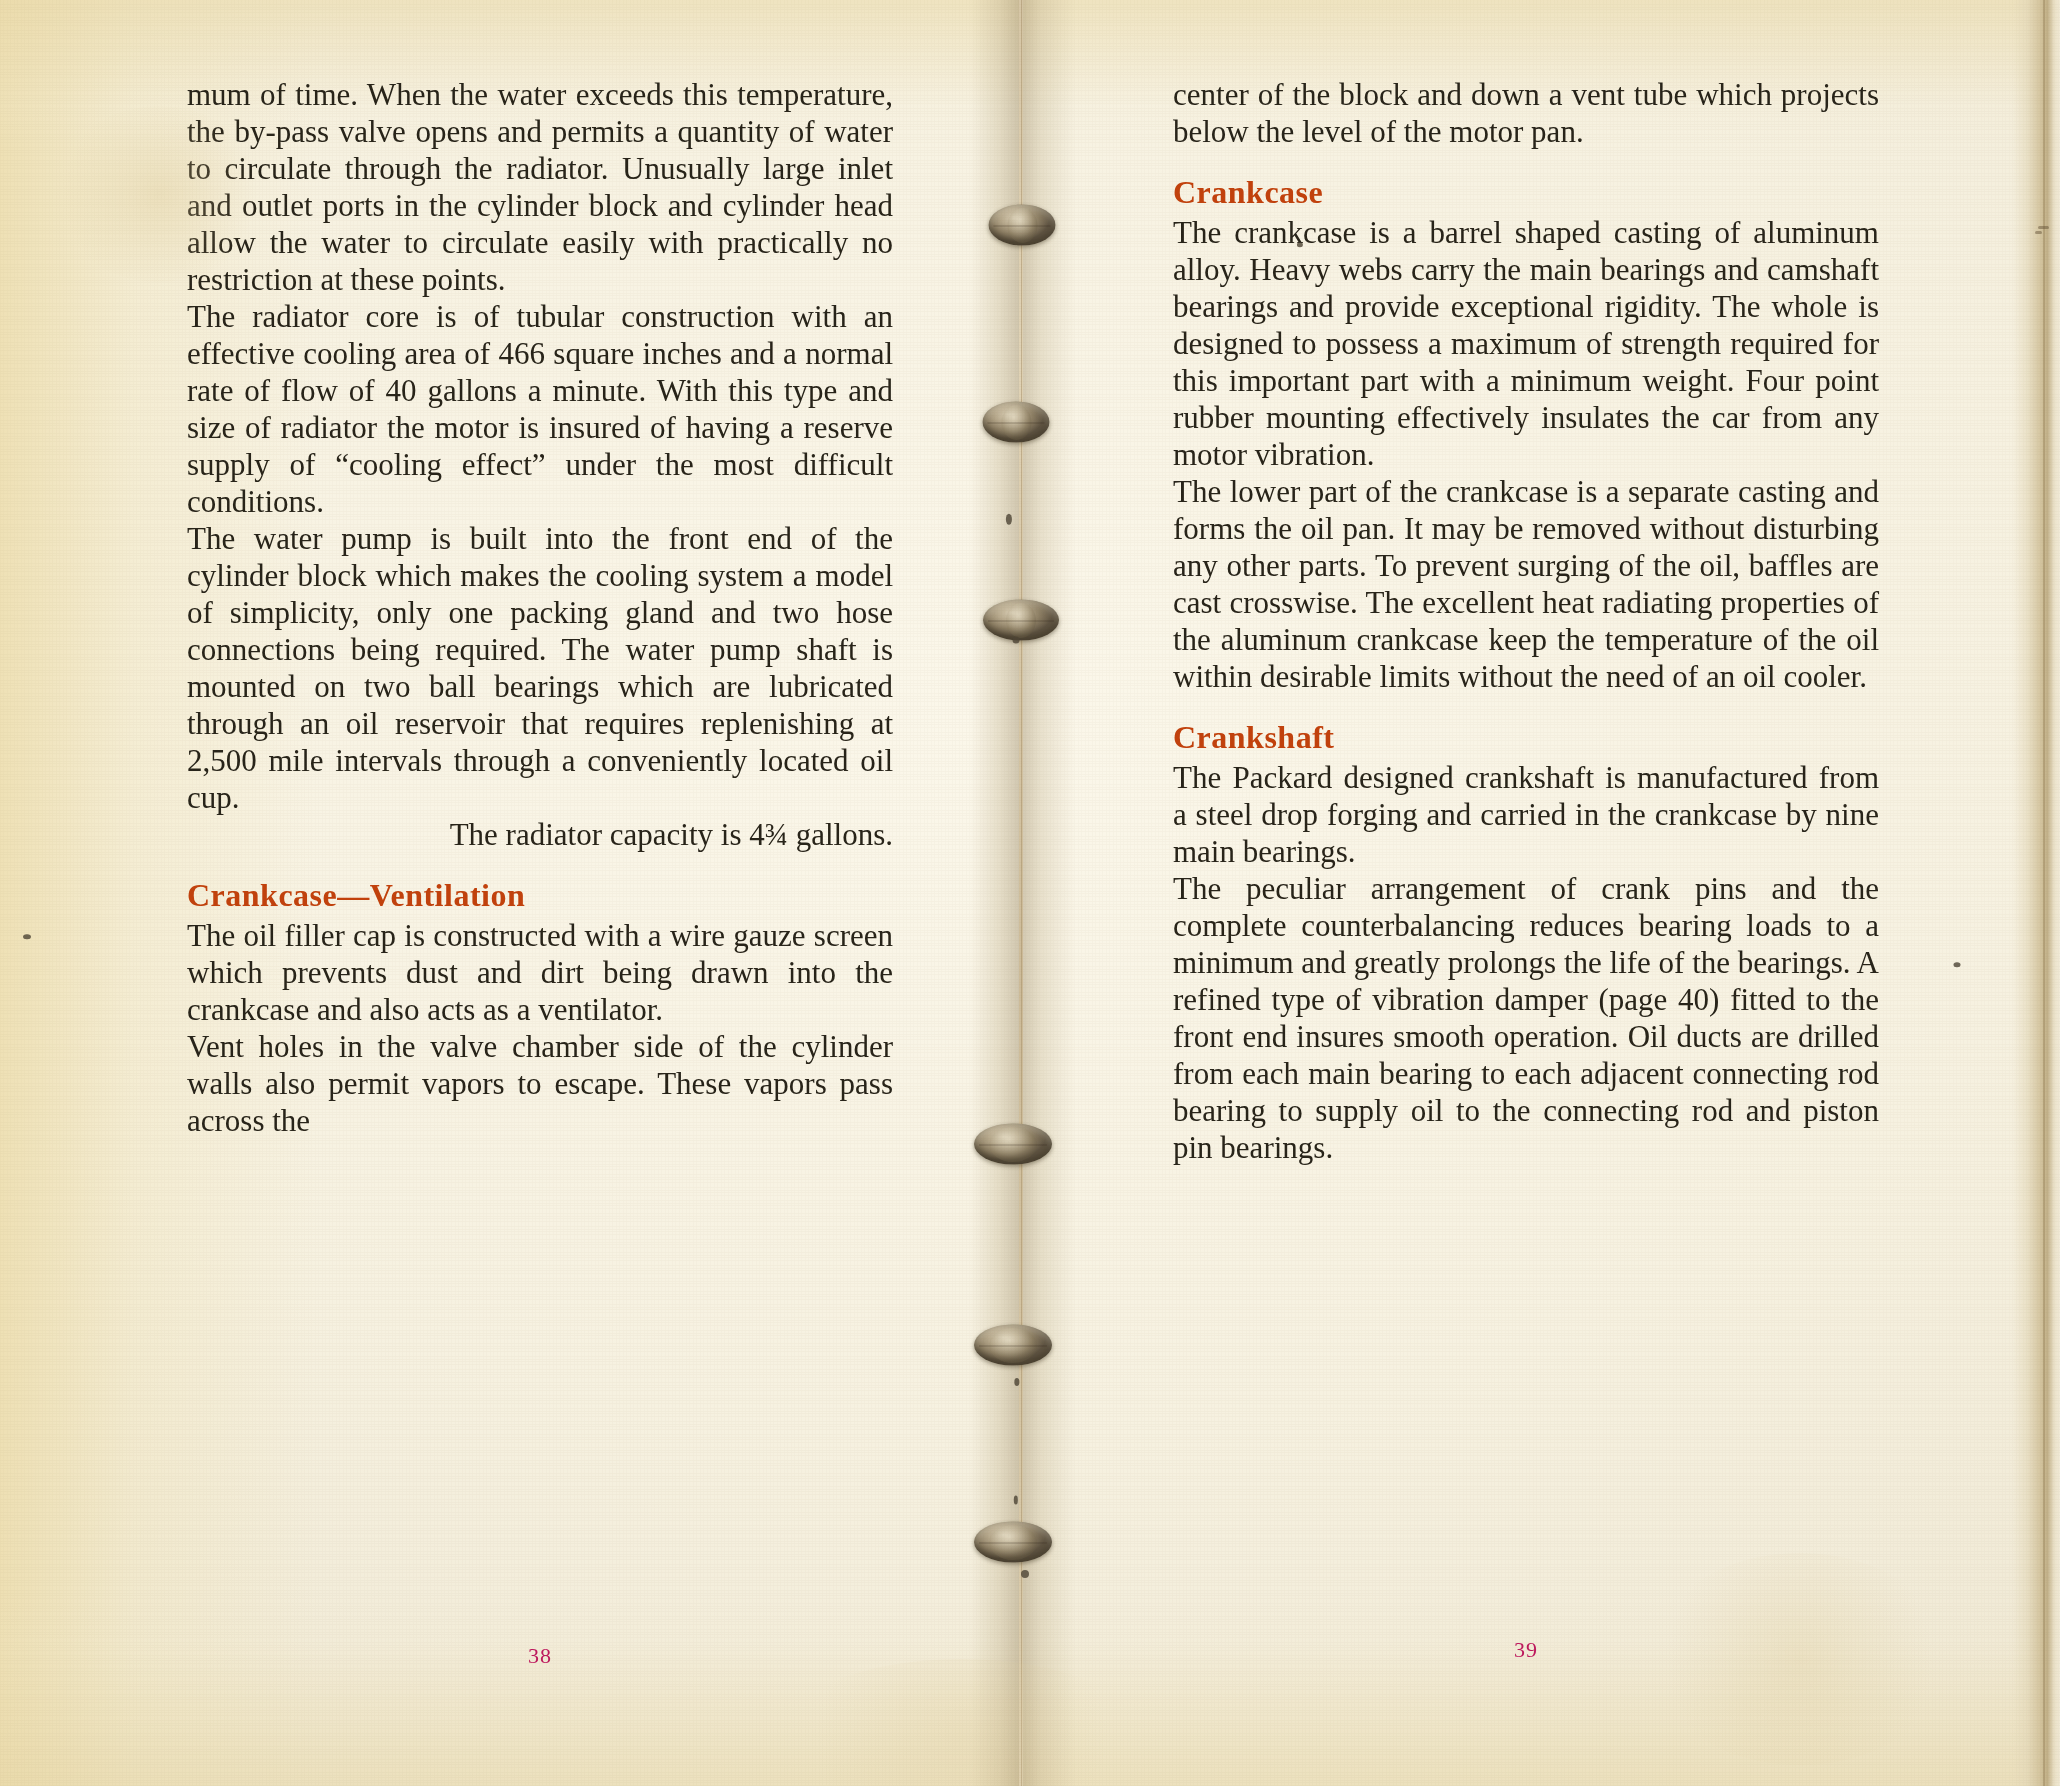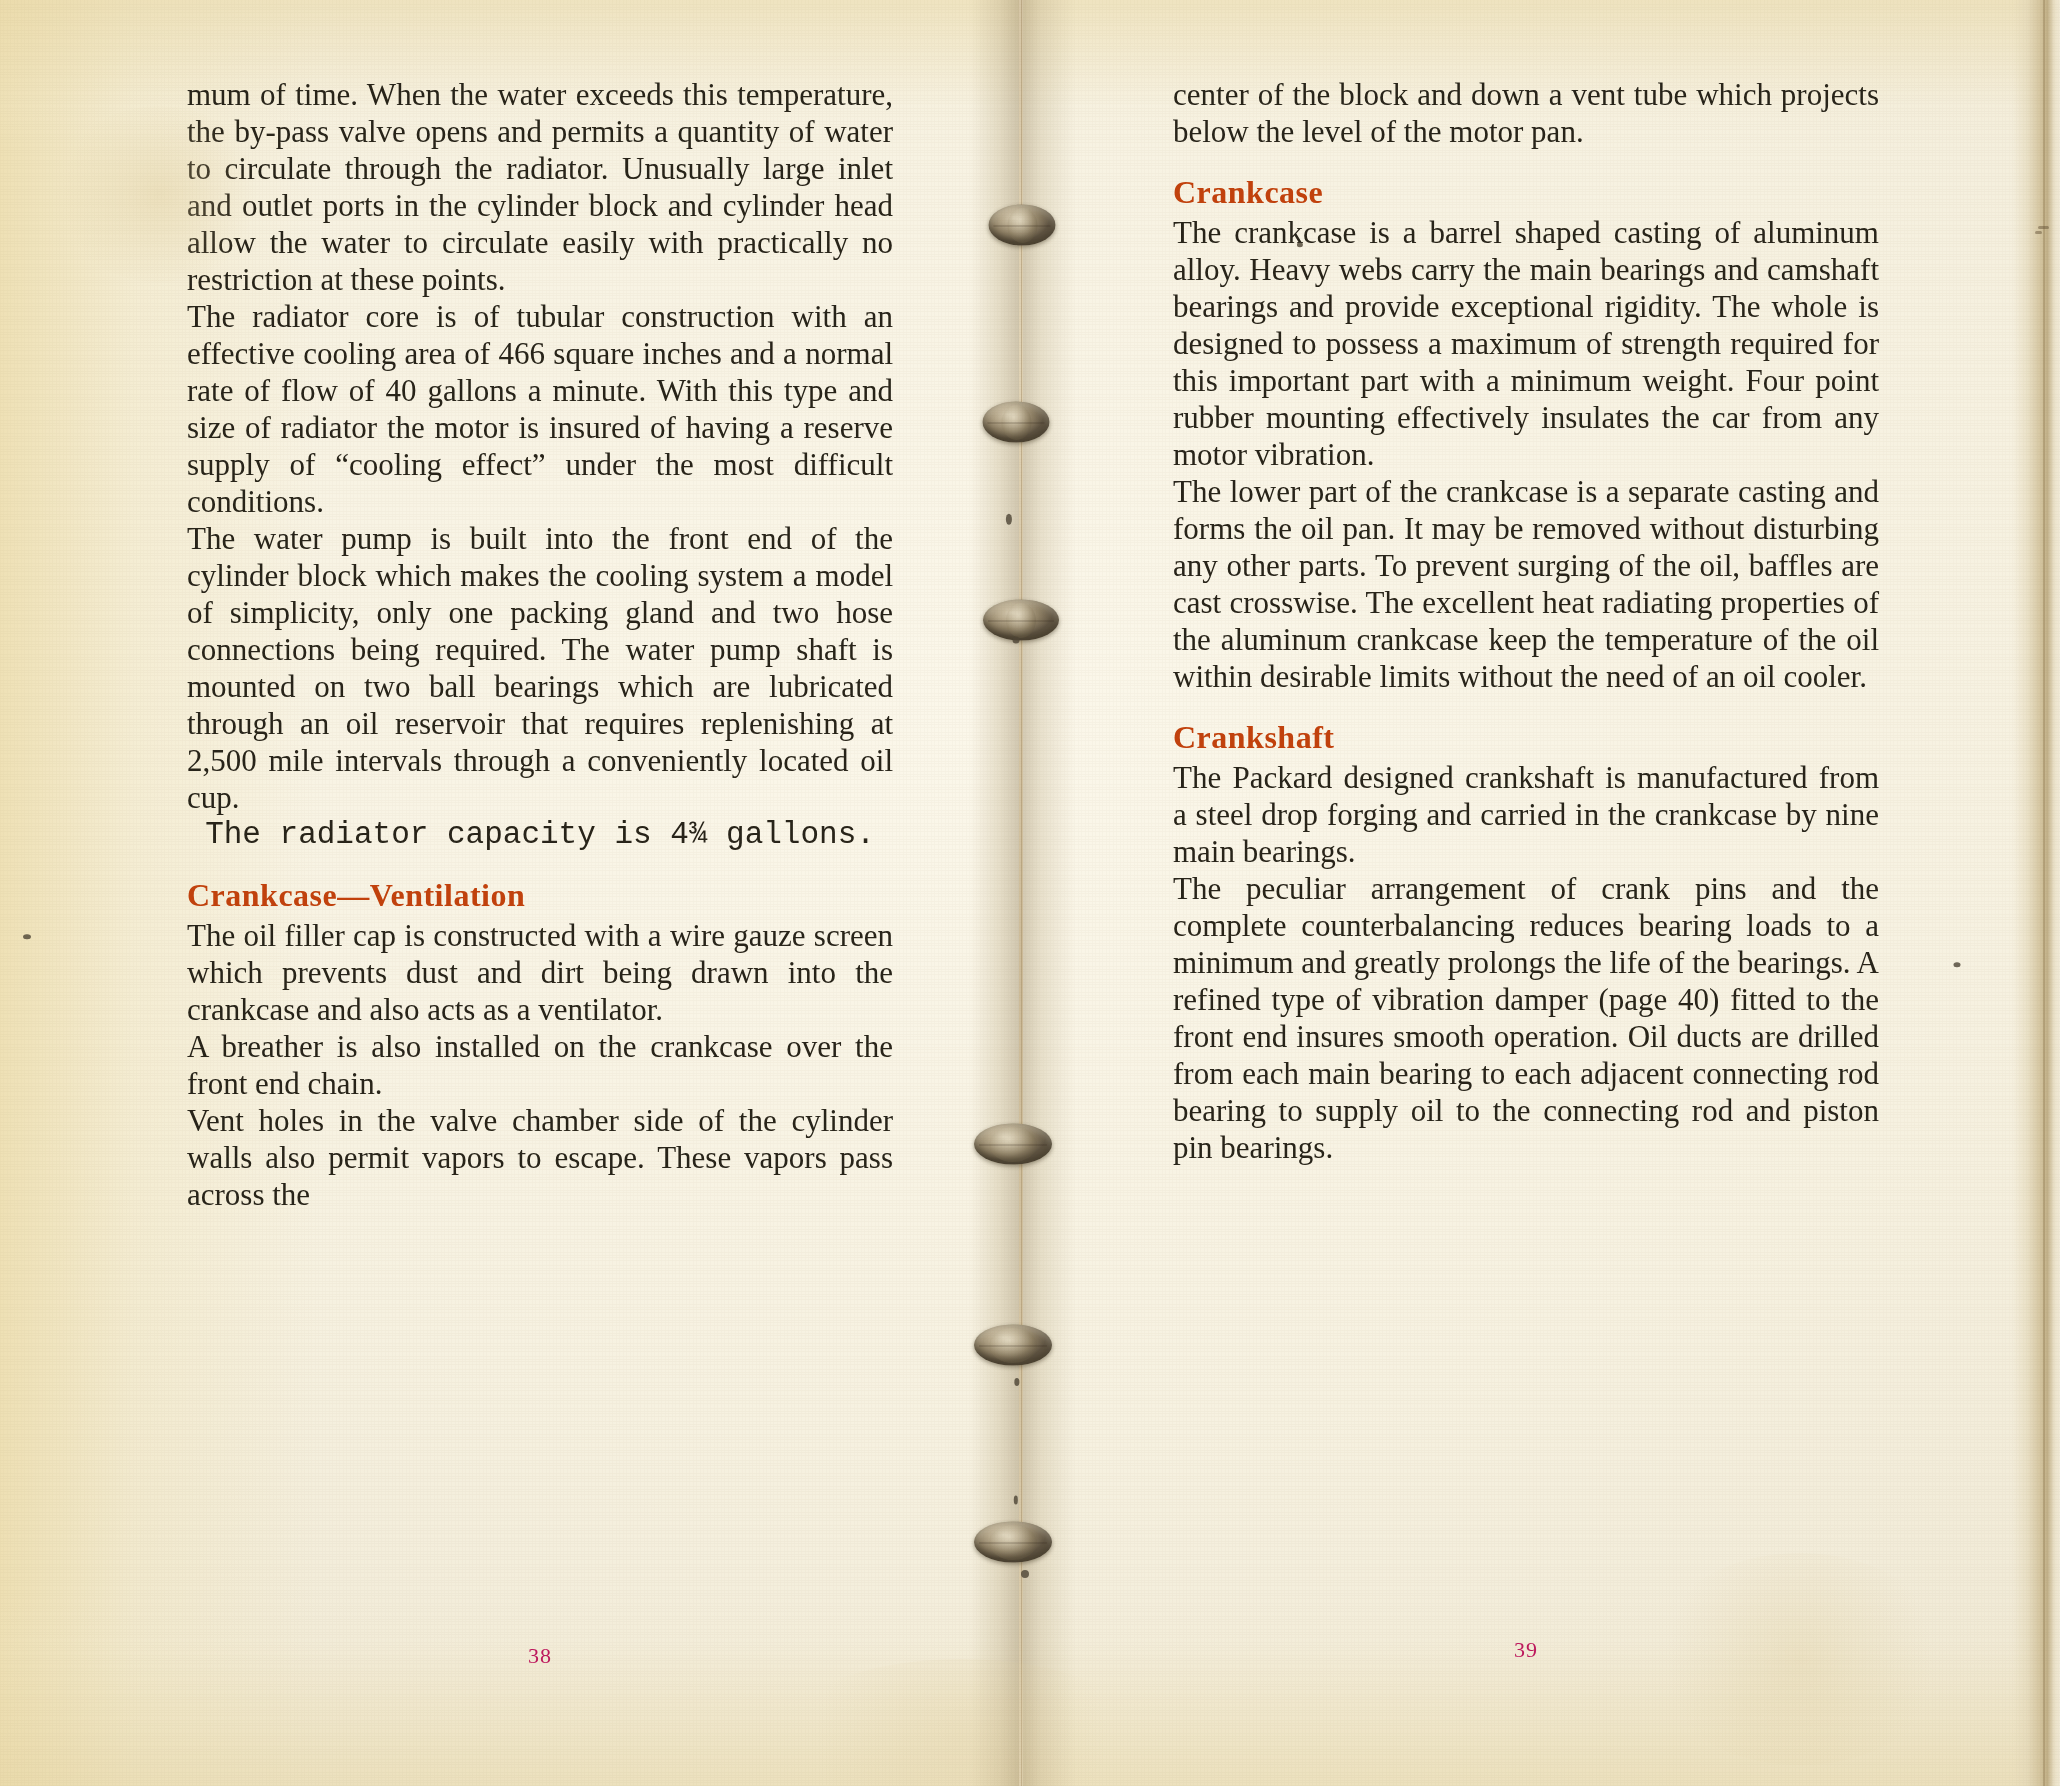--- a/index.html
+++ b/index.html
@@ -161,21 +161,21 @@
     -webkit-font-smoothing: antialiased;
   }
   .column.left  { left: 187px;  top: 76px; width: 706px; }
   .column.right { left: 1173px; top: 76px; width: 706px; }
 
   .column p {
     margin: 0;
     text-indent: 0;
   }
   .column p:last-child { text-align: justify; }
-  .column p.nojust { text-align: center; font-family: Liberation Mono, monospace; }
+  .column p.nojust { text-align: right; }
 
   h2.heading {
     margin: 23px 0 1.8px 0;
     font-size: 32px;
     line-height: 39px;
     font-weight: bold;
     letter-spacing: 0.5px;
     color: #c2410c;
     text-align: left;
   }
@@ -207,21 +207,20 @@
   <div class="paper-warm-top"></div>
   <div class="paper-warm-bottom"></div>
 
   <div class="column left">
     <p>mum of time.  When the water exceeds this temperature, the by-pass valve opens and permits a quantity of water to circulate through the radiator.  Unusually large inlet and outlet ports in the cylinder block and cylinder head allow the water to circulate easily with practically no restriction at these points.</p>
     <p>The radiator core is of tubular construction with an effective cooling area of 466 square inches and a normal rate of flow of 40 gallons a minute.  With this type and size of radiator the motor is insured of having a reserve supply of “cooling effect” under the most difficult conditions.</p>
     <p>The water pump is built into the front end of the cylinder block which makes the cooling system a model of simplicity, only one packing gland and two hose connections being required.  The water pump shaft is mounted on two ball bearings which are lubricated through an oil reservoir that requires replenishing at 2,500 mile intervals through a conveniently located oil cup.</p>
     <p class="nojust">The radiator capacity is 4¾ gallons.</p>
     <h2 class="heading">Crankcase—Ventilation</h2>
     <p>The oil filler cap is constructed with a wire gauze screen which prevents dust and dirt being drawn into the crankcase and also acts as a ventilator.</p>
-    <p>A breather is also installed on the crankcase over the front end chain.</p>
     <p>Vent holes in the valve chamber side of the cylinder walls also permit vapors to escape.  These vapors pass across the</p>
   </div>
   <div class="folio left">38</div>
 
   <div class="column right">
     <p>center of the block and down a vent tube which projects below the level of the motor pan.</p>
     <h2 class="heading">Crankcase</h2>
     <p>The crankcase is a barrel shaped casting of aluminum alloy.  Heavy webs carry the main bearings and camshaft bearings and provide exceptional rigidity.  The whole is designed to possess a maximum of strength required for this important part with a minimum weight.  Four point rubber mounting effectively insulates the car from any motor vibration.</p>
     <p>The lower part of the crankcase is a separate casting and forms the oil pan.  It may be removed without disturbing any other parts.  To prevent surging of the oil, baffles are cast crosswise.  The excellent heat radiating properties of the aluminum crankcase keep the temperature of the oil within desirable limits without the need of an oil cooler.</p>
     <h2 class="heading">Crankshaft</h2>

